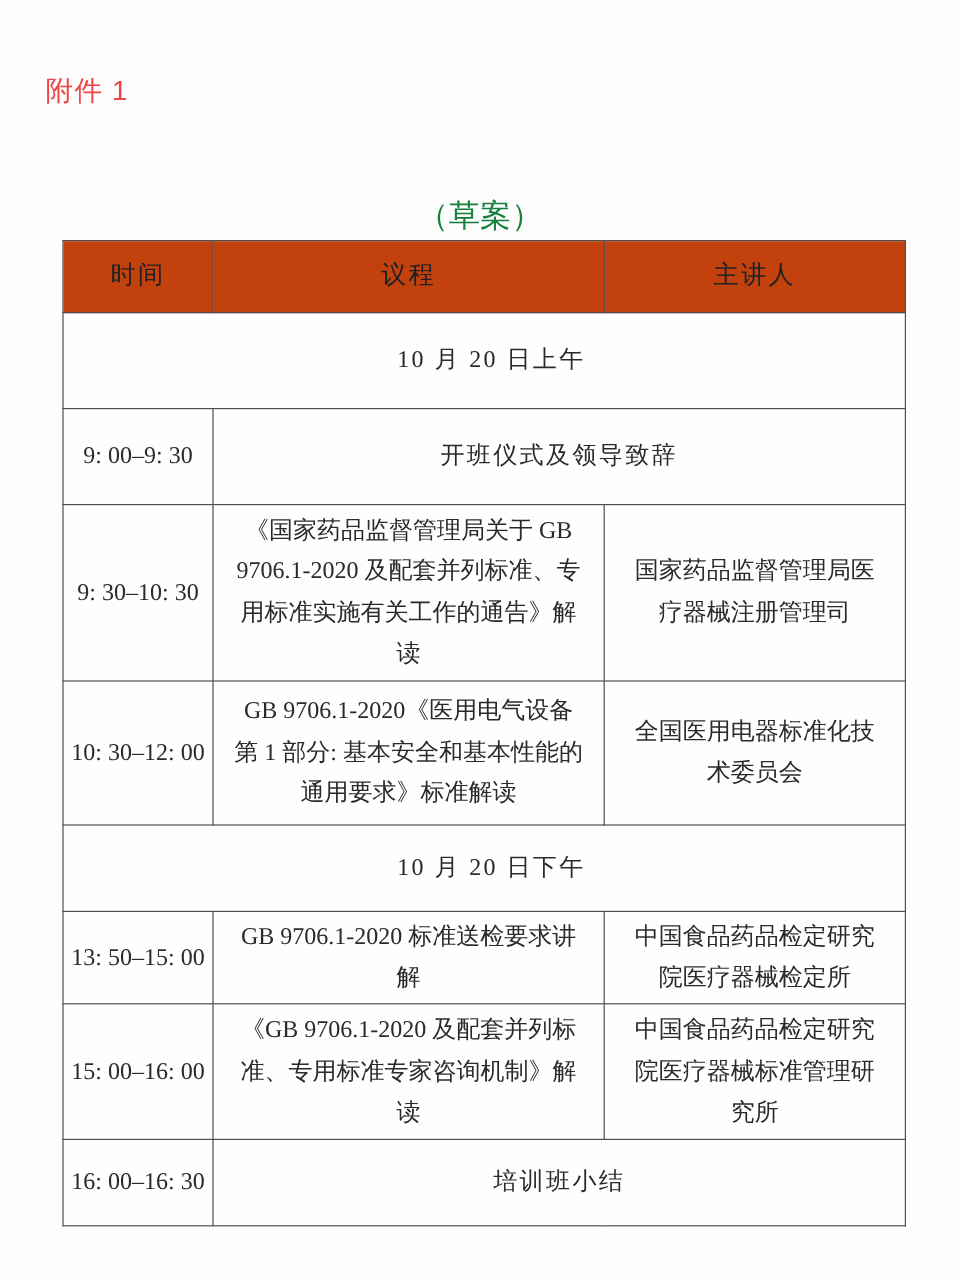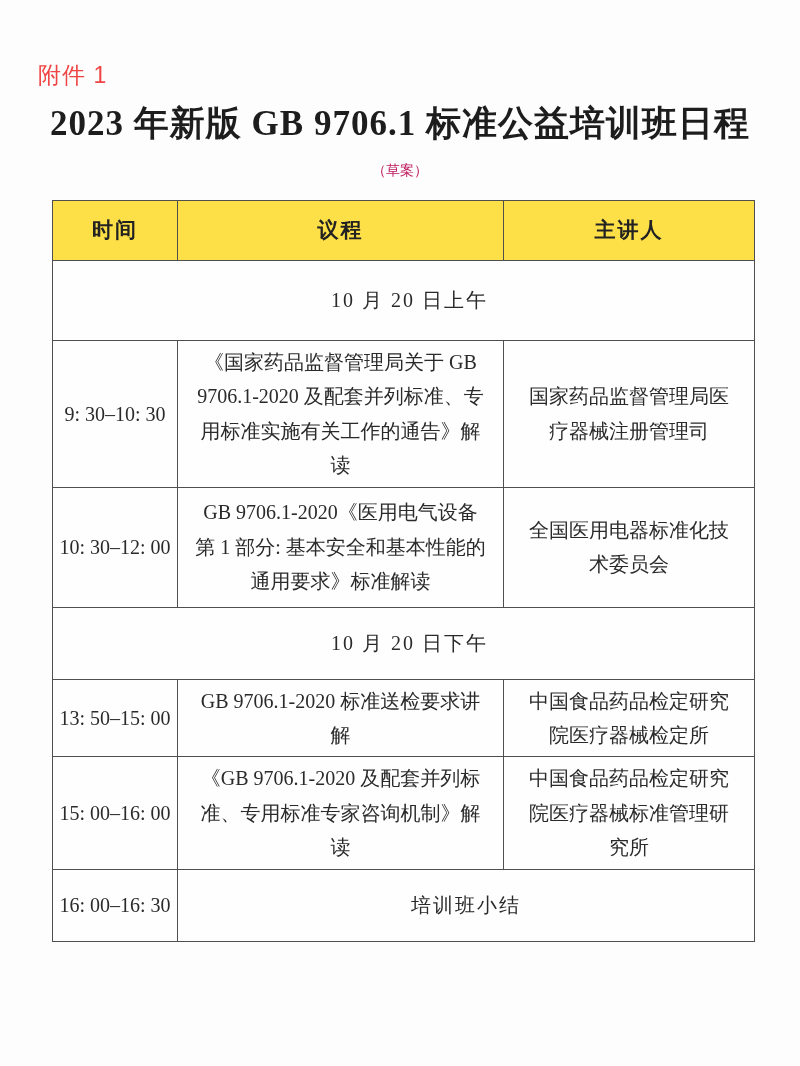--- a/index.html
+++ b/index.html
@@ -30,22 +30,22 @@
     font-family: "Liberation Serif", "DejaVu Serif", serif;
     font-weight: bold;
     font-size: 35px;
     letter-spacing: 1px;
     color: #1d1d1d;
   }
   .subtitle {
     position: absolute;
     left: 0; right: 0; top: 162px;
     text-align: center;
-    font-size: 14px;
-    color: #be185d;
+    font-size: 26px;
+    color: #15803d;
   }
   table.schedule {
     position: absolute;
     left: 52px; top: 200px;
     width: 702px;
     border-collapse: collapse;
     table-layout: fixed;
     background: #fefefe;
   }
   col.c-time    { width: 125px; }
@@ -53,23 +53,23 @@
   col.c-speaker { width: 251px; }
   .schedule th, .schedule td {
     border: 1px solid #4f4f4f;
     text-align: center;
     vertical-align: middle;
     font-size: 20px;
     line-height: 1.72;
     color: #2a2a2a;
   }
   .schedule th {
-    background: #fde047;
+    background: #c2410c;
     font-family: "Liberation Sans", "DejaVu Sans", sans-serif;
-    font-weight: bold;
+    font-weight: normal;
     font-size: 21px;
     letter-spacing: 2px;
     color: #222;
   }
   tr.r-header  { height: 60px; }
   tr.r-banner1 { height: 80px; }
   tr.r-0900    { height: 80px; }
   tr.r-0930    { height: 137px; }
   tr.r-1030    { height: 120px; }
   tr.r-banner2 { height: 72px; }
@@ -86,41 +86,44 @@
   td.banner-cell  { letter-spacing: 2px; padding-left: 12px; }
   td.merged-cell  { letter-spacing: 2px; }
 </style>
 </head>
 <body>
 
 <div class="page">
 
   <div class="attachment">附件 1</div>
 
-  <div class="title">2023 年新版 GB 9706.1 标准公益培训班日程</div>
 
   <div class="subtitle">（草案）</div>
 
   <table class="schedule">
     <colgroup>
       <col class="c-time">
       <col class="c-agenda">
       <col class="c-speaker">
     </colgroup>
     <tbody>
       <tr class="r-header">
         <th>时间</th>
         <th>议程</th>
         <th>主讲人</th>
       </tr>
 
       <tr class="r-banner1">
         <td class="banner-cell" colspan="3">10 月 20 日上午</td>
       </tr>
 
+      <tr class="r-0900">
+        <td class="time-cell">9: 00–9: 30</td>
+        <td class="merged-cell" colspan="2">开班仪式及领导致辞</td>
+      </tr>
 
       <tr class="r-0930">
         <td class="time-cell">9: 30–10: 30</td>
         <td class="agenda-cell">《国家药品监督管理局关于 GB 9706.1-2020 及配套并列标准、专用标准实施有关工作的通告》解读</td>
         <td class="speaker-cell">国家药品监督管理局医疗器械注册管理司</td>
       </tr>
 
       <tr class="r-1030">
         <td class="time-cell">10: 30–12: 00</td>
         <td class="agenda-cell">GB 9706.1-2020《医用电气设备 第 1 部分: 基本安全和基本性能的通用要求》标准解读</td>

